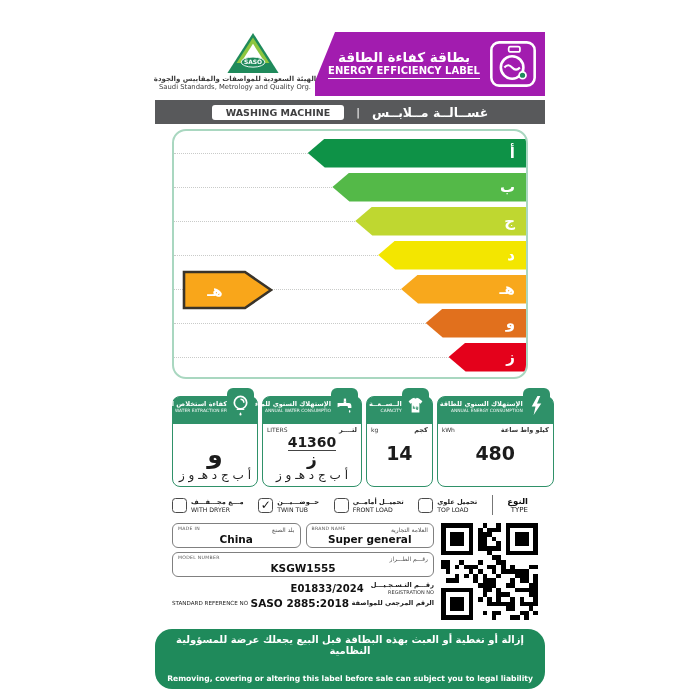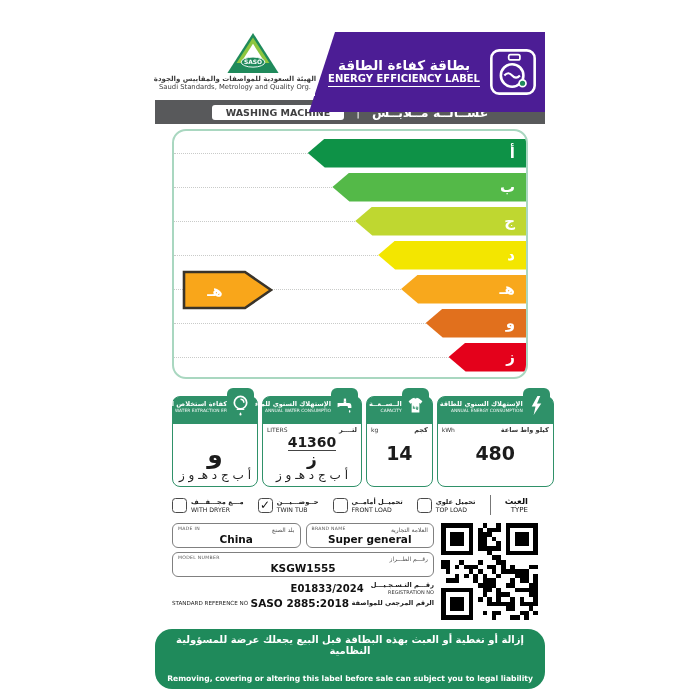--- a/index.html
+++ b/index.html
@@ -5,21 +5,21 @@
   * { margin:0; padding:0; box-sizing:border-box; font-family:"DejaVu Sans", sans-serif; }
   html,body { width:700px; height:700px; background:#ffffff; overflow:hidden; }
   .label { width:390px; margin:30px auto 0; position:relative; }
 
   
   .header { display:flex; height:66px; position:relative; }
   .header-left { width:160px; display:flex; flex-direction:column; align-items:center; justify-content:flex-start; padding-top:2px; z-index:2; background:#fff; }
   .saso-logo { width:56px; height:42px; margin-left:36px; }
   .org-ar { font-size:7px; font-weight:bold; color:#3b3b3b; white-space:nowrap; margin-top:1px; }
   .org-en { font-size:6.8px; color:#3b3b3b; white-space:nowrap; }
-  .header-right { position:absolute; right:0; top:2px; height:80px; width:236px; background:#4c1d95; clip-path:polygon(26px 0, 100% 0, 100% 100%, 0 100%); display:flex; align-items:center; justify-content:flex-end; padding-right:6px; gap:7px; }
+  .header-right { position:absolute; right:0; top:2px; height:64px; width:236px; background:#a21caf; clip-path:polygon(26px 0, 100% 0, 100% 100%, 0 100%); display:flex; align-items:center; justify-content:flex-end; padding-right:6px; gap:7px; }
   .title-block { text-align:center; color:#fff; }
   .title-ar { font-size:13.5px; font-weight:bold; white-space:nowrap; }
   .title-en { font-size:10px; font-weight:bold; white-space:nowrap; border-bottom:1.5px solid #fff; padding-bottom:2px; }
   .wm-icon { width:52px; height:52px; }
 
   
   .category-bar { margin-top:4px; height:24px; background:#58595B; display:flex; align-items:center; justify-content:center; gap:12px; }
   .cat-en-box { background:#fff; border-radius:3px; padding:2px 14px; font-size:9.5px; font-weight:bold; color:#404041; }
   .cat-sep { color:#fff; font-size:11px; }
   .cat-ar { color:#fff; font-size:12.5px; font-weight:bold; }
@@ -274,21 +274,21 @@
     </div>
     <div class="type-option">
       <span class="checkbox"></span>
       <span class="opt-labels">
         <span class="opt-ar" dir="rtl">تحميل علوي</span>
         <span class="opt-en">TOP LOAD</span>
       </span>
     </div>
     <div class="type-divider"></div>
     <div class="type-label">
-      <div class="type-ar" dir="rtl">العبث</div>
+      <div class="type-ar" dir="rtl">النوع</div>
       <div class="type-en">TYPE</div>
     </div>
   </div>
 
   <div class="bottom-grid">
     <div class="bottom-left">
       <div class="field-row">
         <div class="field-box">
           <div class="field-caps">
             <span class="cap-en">MADE IN</span>

